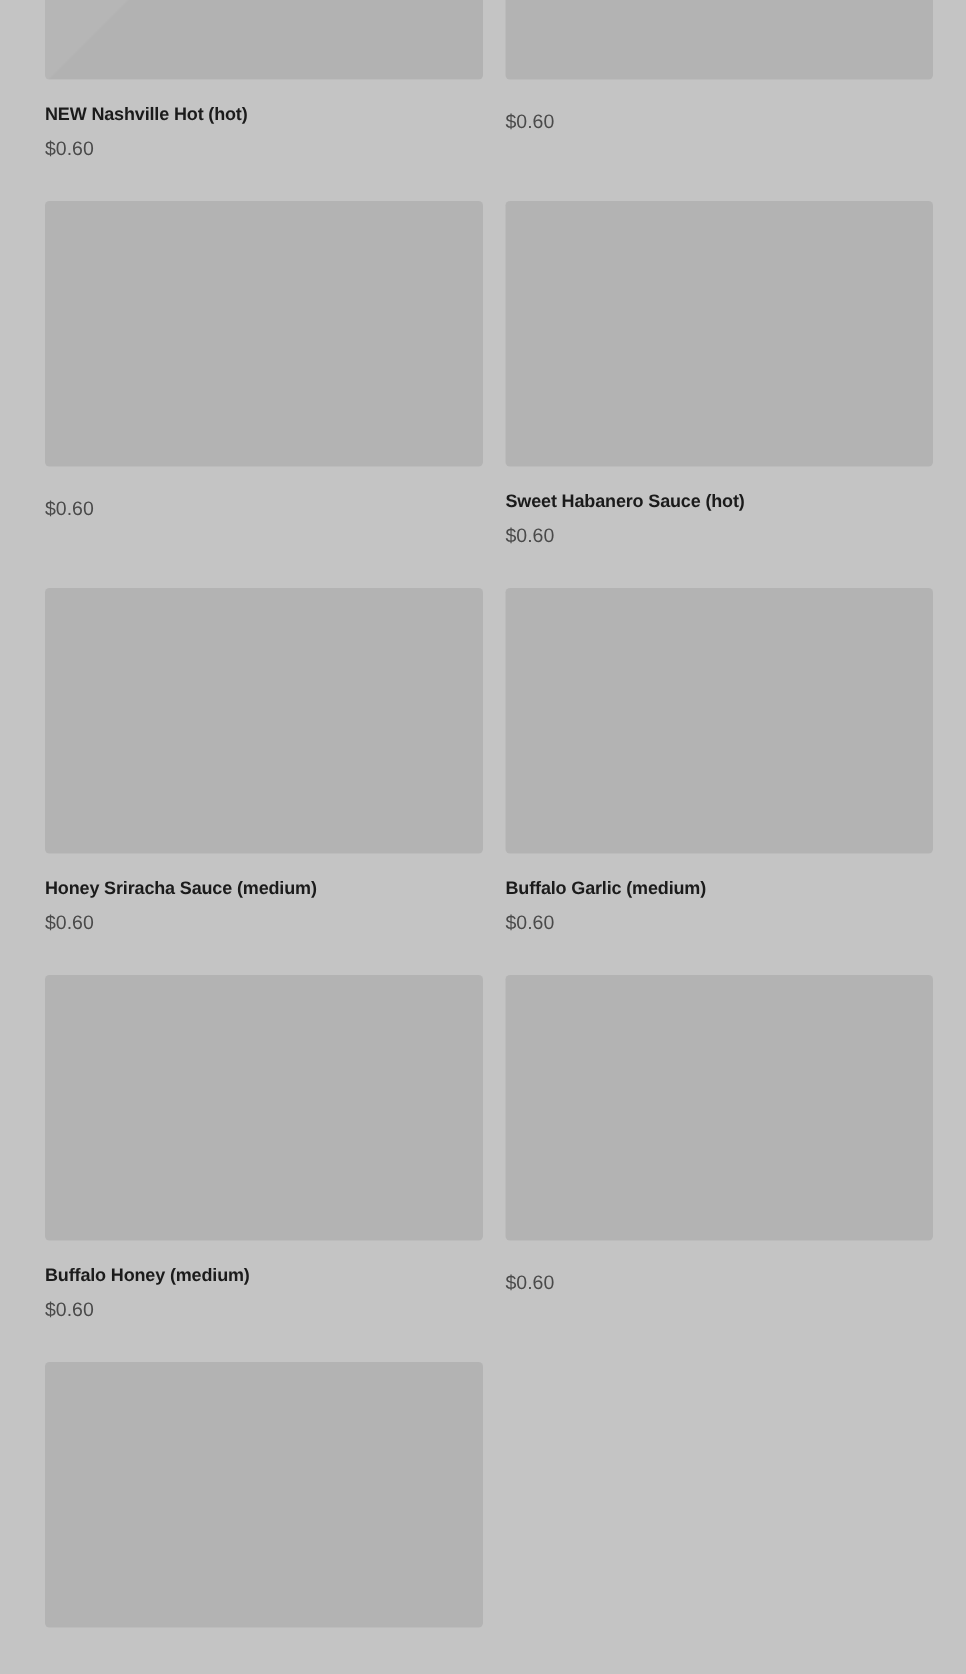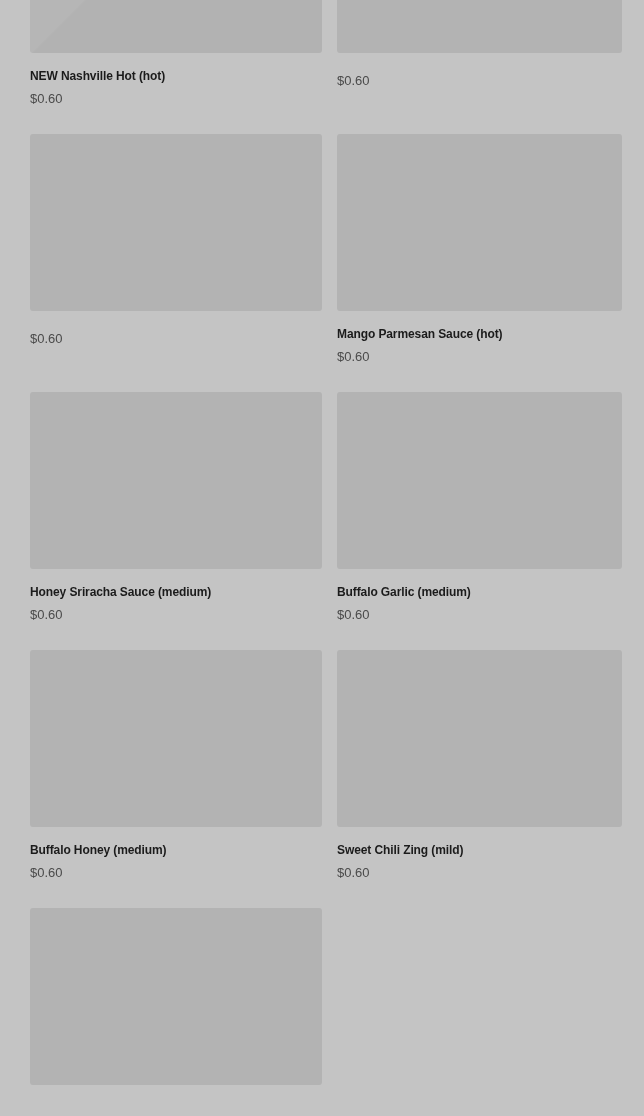--- a/index.html
+++ b/index.html
@@ -111,21 +111,21 @@
       </div>
       <div class="product-card">
         <div class="product-image"></div>
         <div class="product-info">
           <p class="product-price">$0.60</p>
         </div>
       </div>
       <div class="product-card">
         <div class="product-image"></div>
         <div class="product-info">
-          <p class="product-title">Mango Parmesan Sauce (hot)</p>
+          <p class="product-title">Sweet Habanero Sauce (hot)</p>
           <p class="product-price">$0.60</p>
         </div>
       </div>
       <div class="product-card">
         <div class="product-image"></div>
         <div class="product-info">
           <p class="product-title">Honey Sriracha Sauce (medium)</p>
           <p class="product-price">$0.60</p>
         </div>
       </div>
@@ -139,21 +139,20 @@
       <div class="product-card">
         <div class="product-image"></div>
         <div class="product-info">
           <p class="product-title">Buffalo Honey (medium)</p>
           <p class="product-price">$0.60</p>
         </div>
       </div>
       <div class="product-card">
         <div class="product-image"></div>
         <div class="product-info">
-          <p class="product-title">Sweet Chili Zing (mild)</p>
           <p class="product-price">$0.60</p>
         </div>
       </div>
       <div class="product-card">
         <div class="product-image"></div>
         <div class="product-info">
           <p class="product-title"></p>
           <p class="product-price"></p>
         </div>
       </div>

